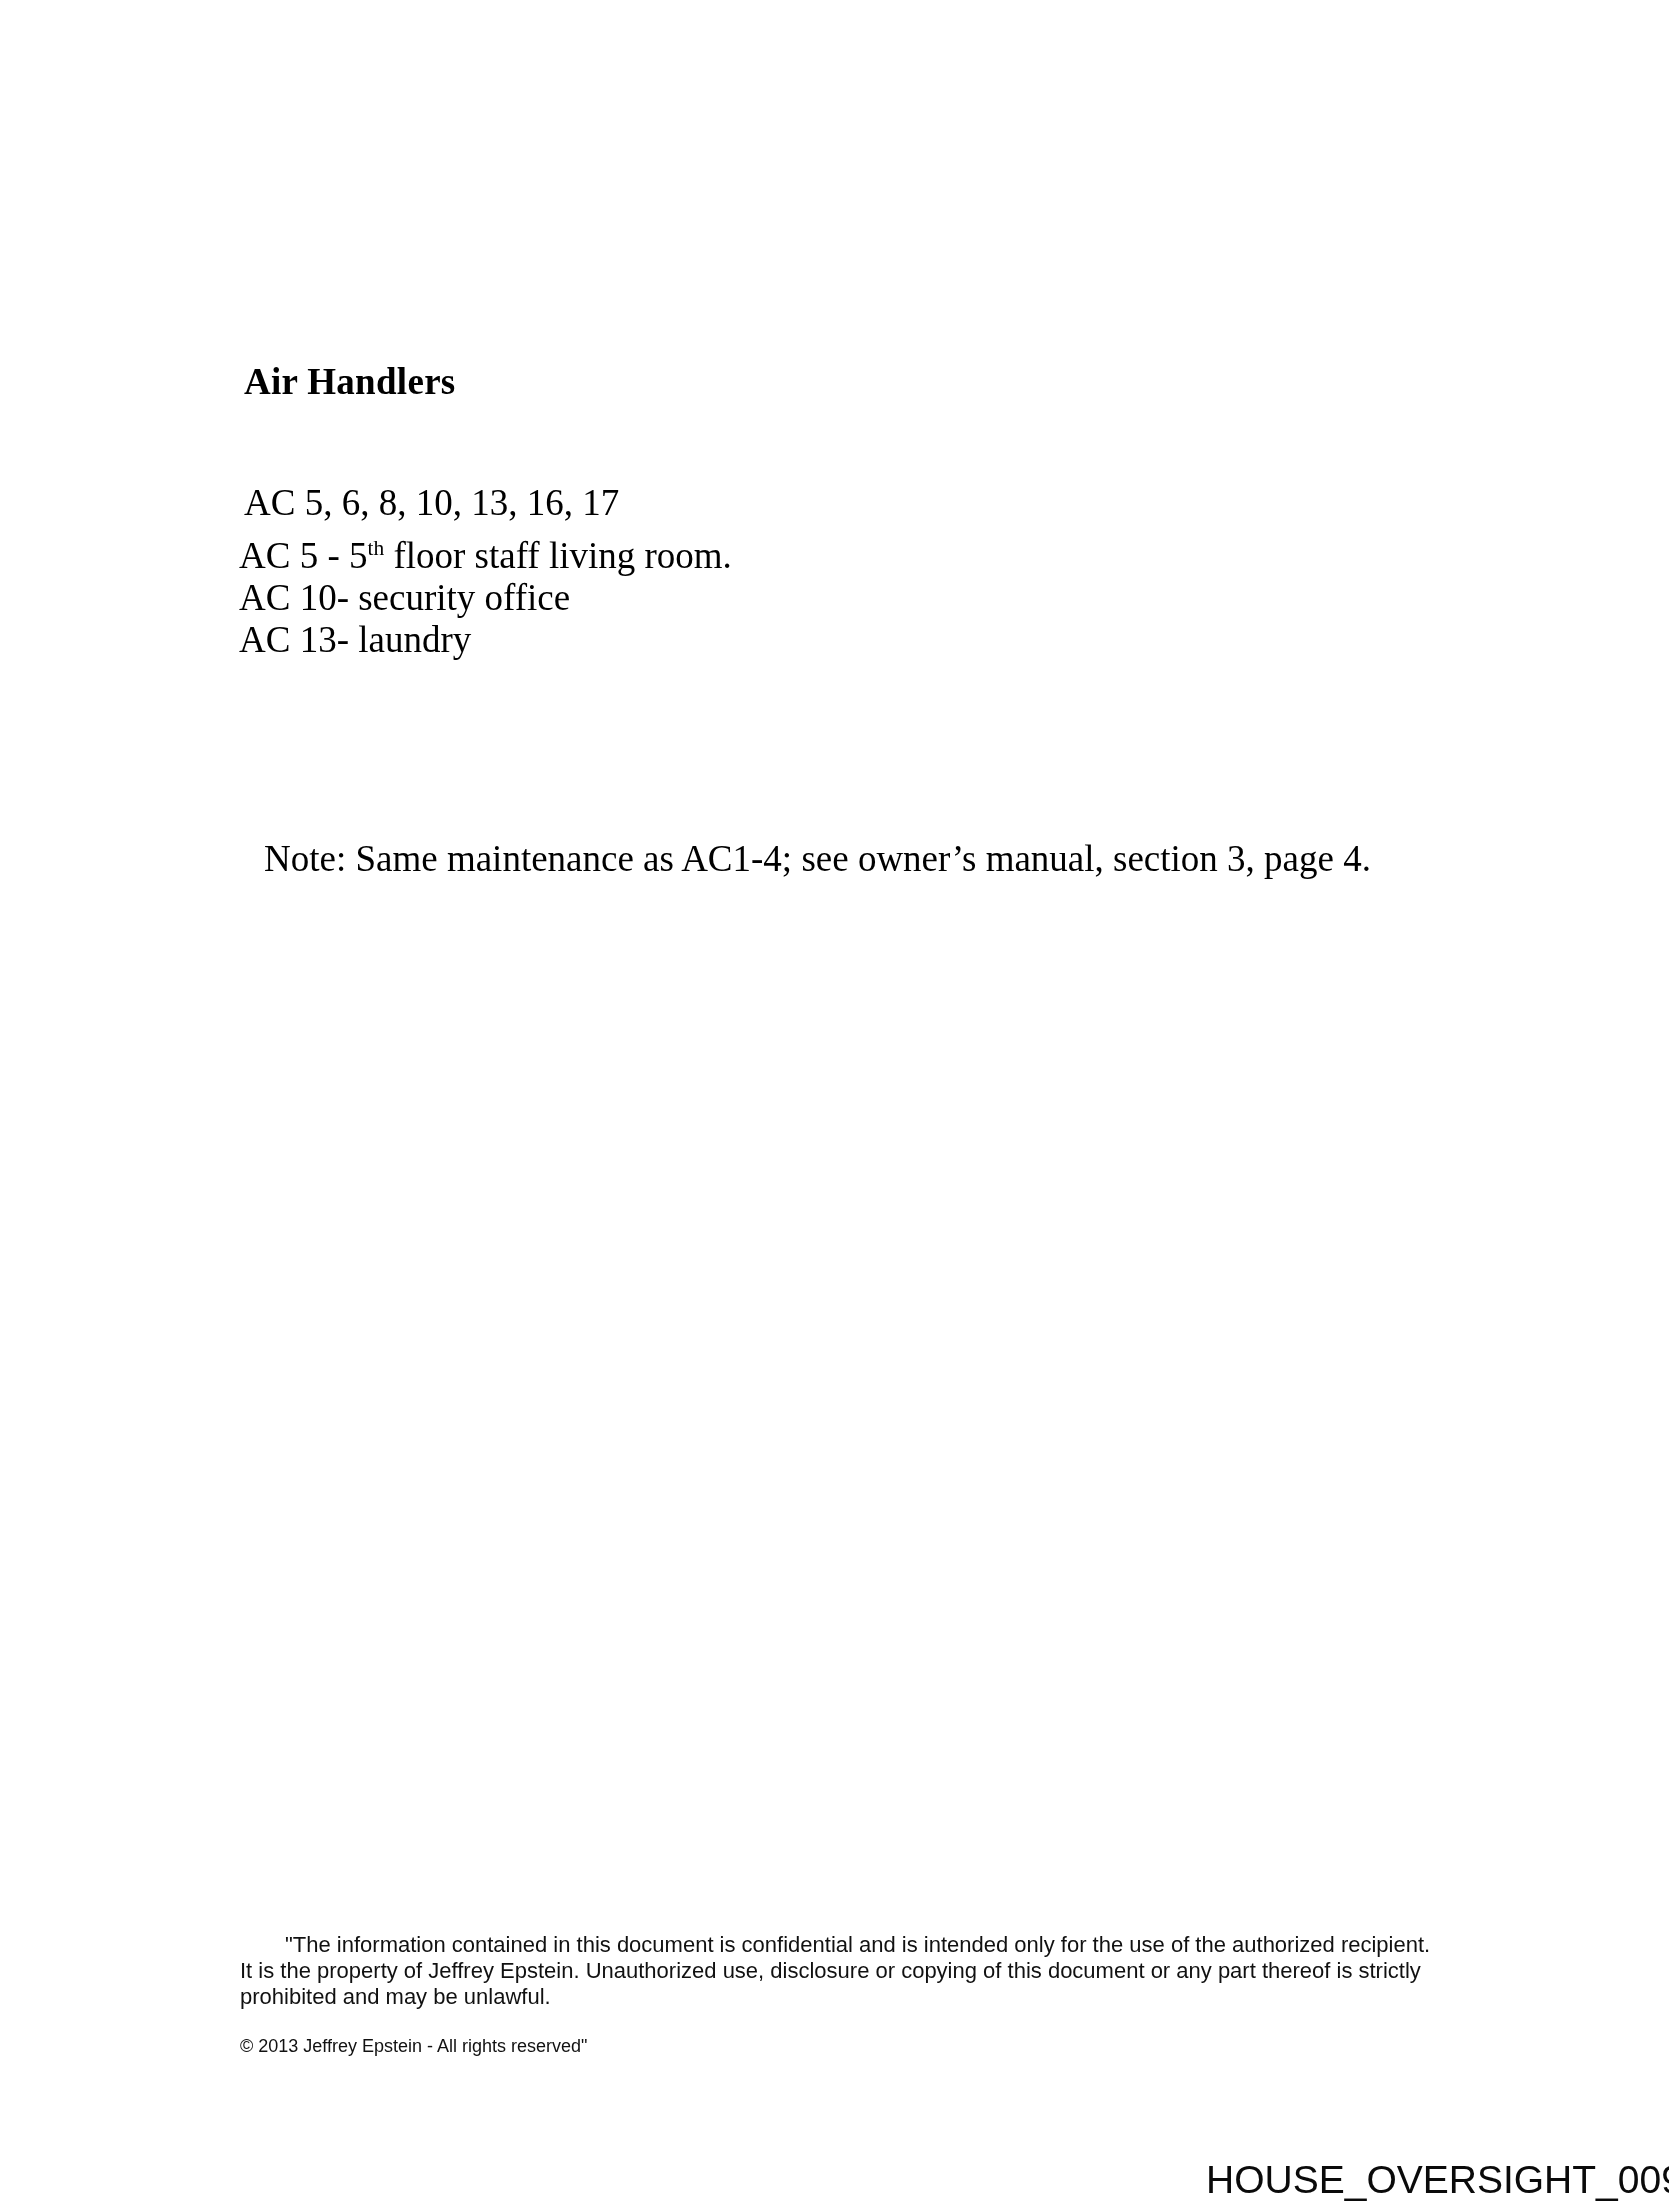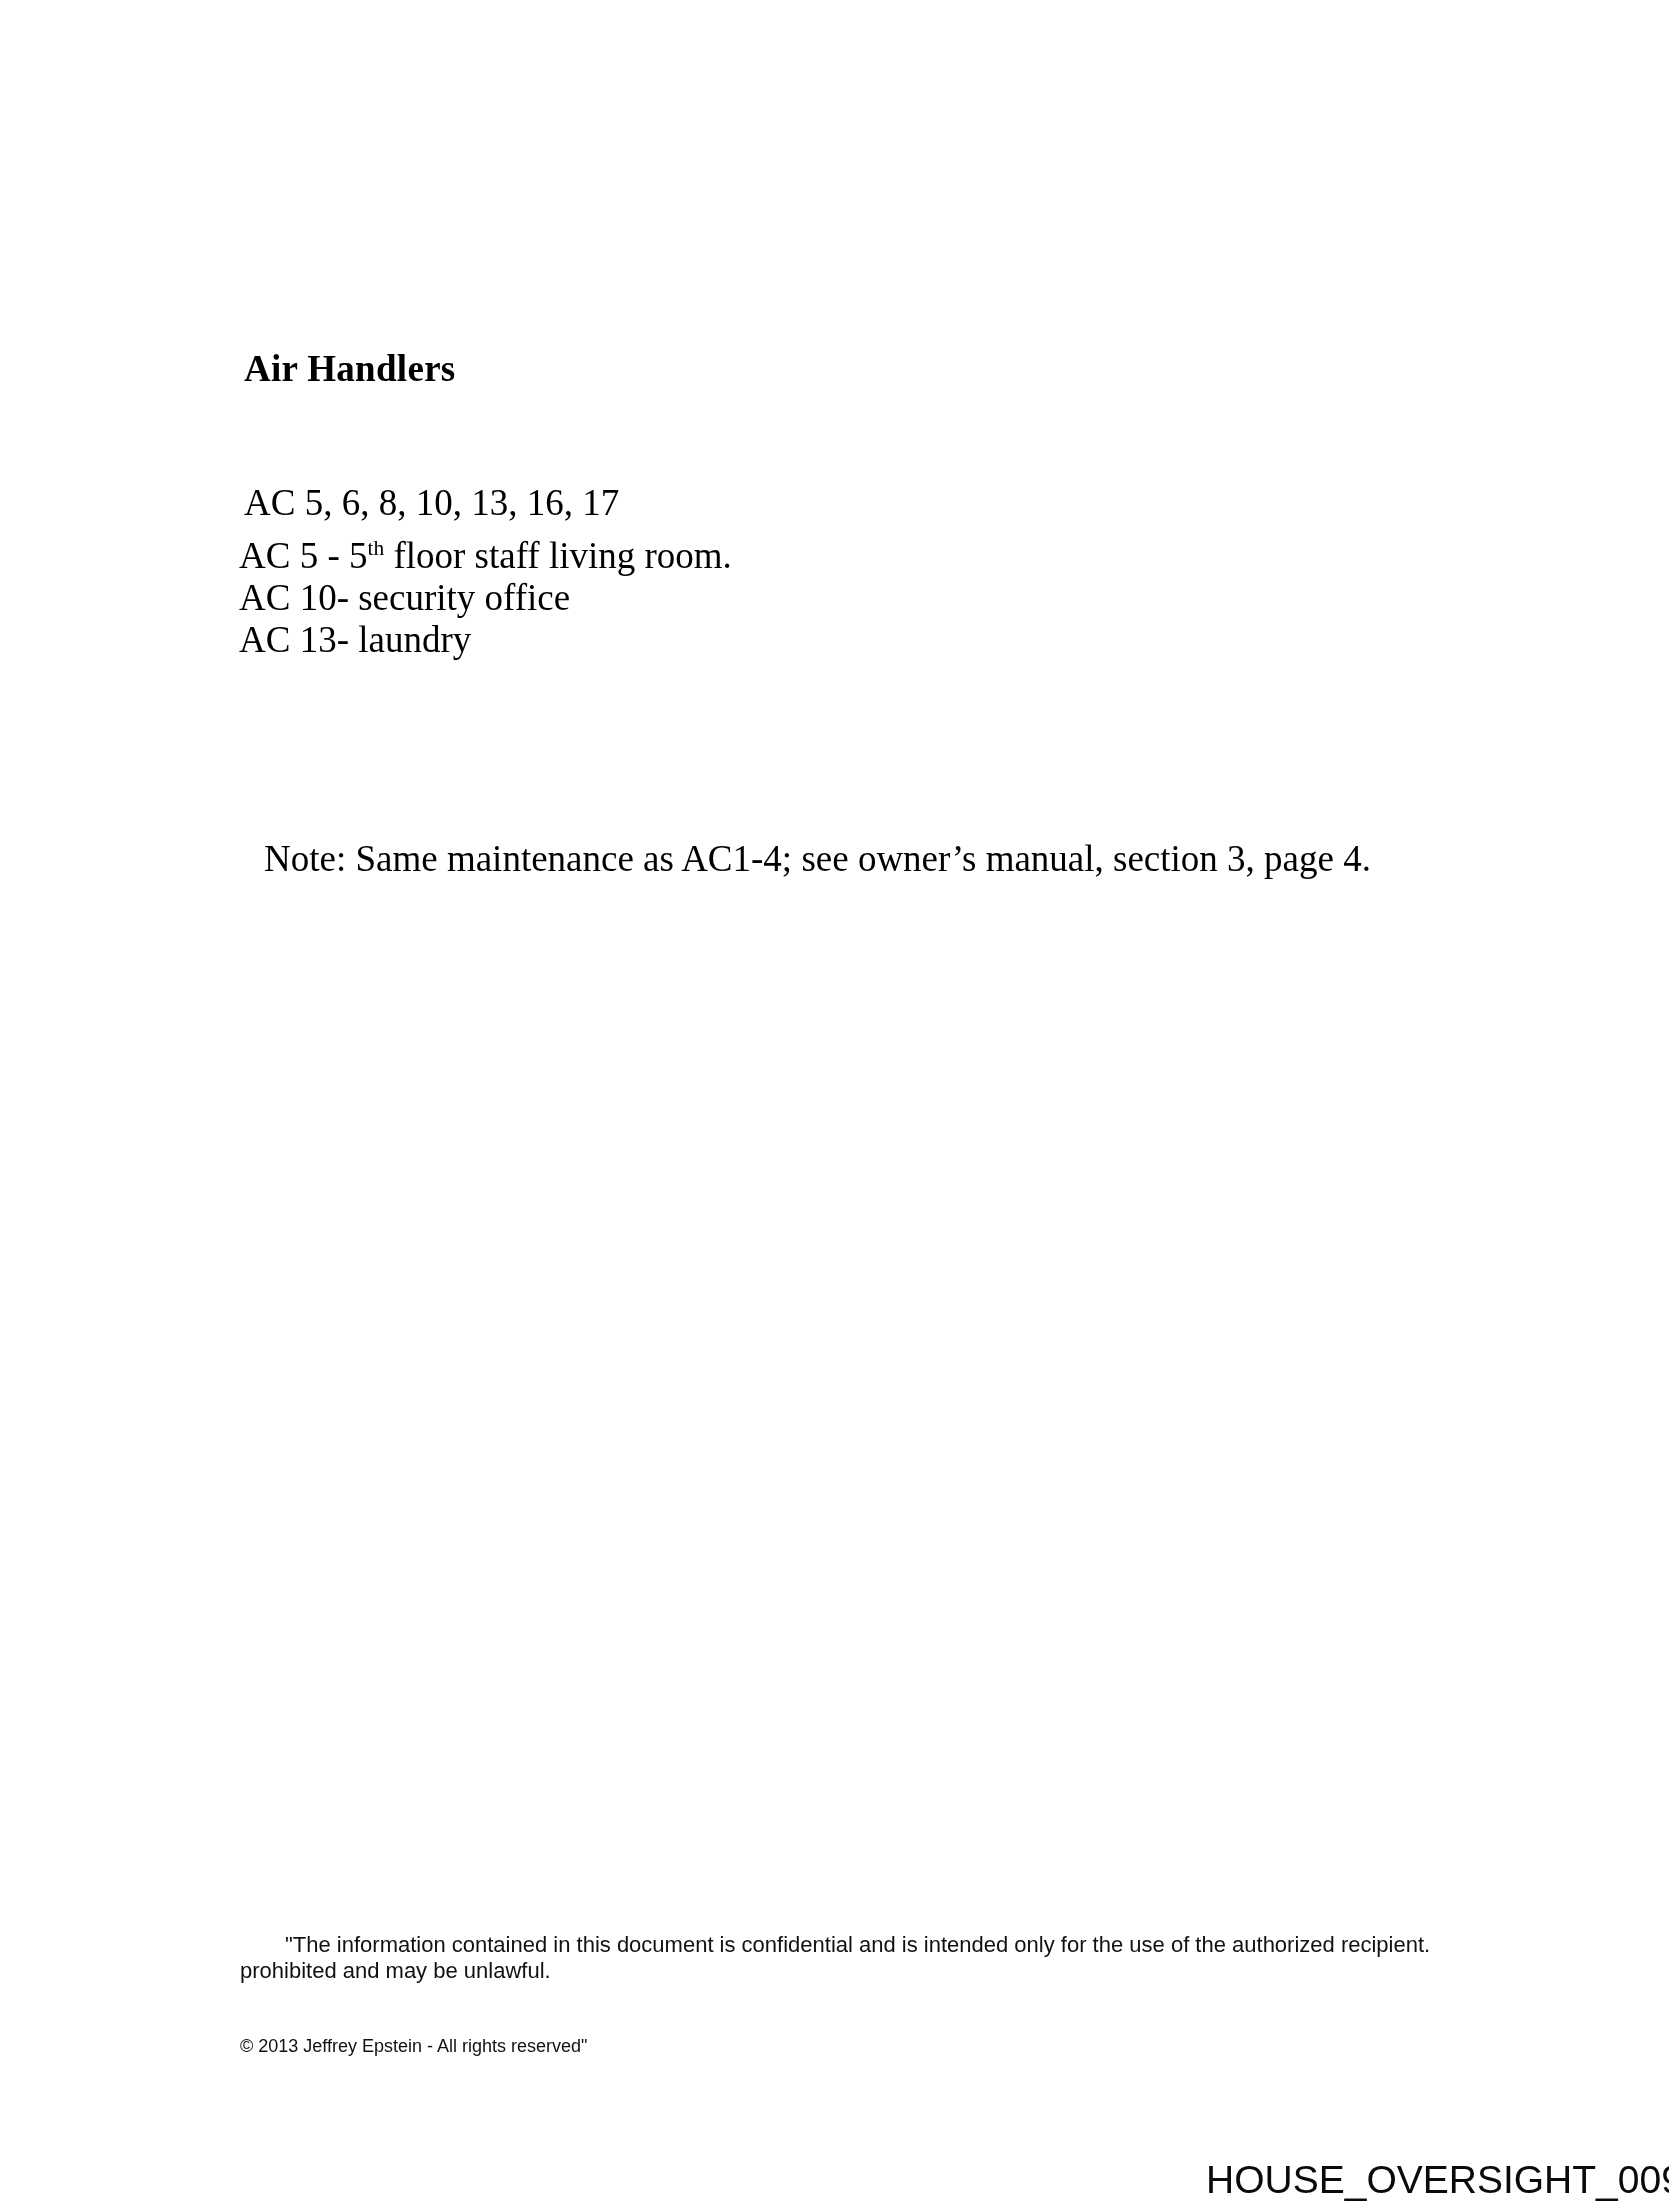--- a/index.html
+++ b/index.html
@@ -9,21 +9,21 @@
     width: 1669px;
     height: 2205px;
     background: #ffffff;
     color: #000000;
     font-family: "Liberation Serif", "DejaVu Serif", serif;
     overflow: hidden;
   }
   .doc-title {
     position: absolute;
     left: 244px;
-    top: 347px;
+    top: 360px;
     font-size: 37px;
     font-weight: bold;
     letter-spacing: 0.3px;
     white-space: nowrap;
   }
   .units-summary {
     position: absolute;
     left: 244px;
     top: 481px;
     font-size: 37px;
@@ -94,20 +94,21 @@
   <div class="unit-list">
     <div class="unit-line"><span>AC 5 - 5</span><sup>th</sup><span> floor staff living room.</span></div>
     <div class="unit-line"><span>AC 10- security office</span><sup></sup><span></span></div>
     <div class="unit-line"><span>AC 13- laundry</span><sup></sup><span></span></div>
   </div>
 
   <div class="note-line">Note: Same maintenance as AC1-4; see owner’s manual, section 3, page 4.</div>
 
   <div class="footer-disclaimer">
     <div class="disclaimer-line first">"The information contained in this document is confidential and is intended only for the use of the authorized recipient.</div>
+    <div class="disclaimer-line">It is the property of Jeffrey Epstein. Unauthorized use, disclosure or copying of this document or any part thereof is strictly</div>
     <div class="disclaimer-line">prohibited and may be unlawful.</div>
   </div>
 
   <div class="copyright-line">© 2013 Jeffrey Epstein - All rights reserved"</div>
 
   <div class="bates-number">HOUSE_OVERSIGHT_009821</div>
 
 </div>
 
 

